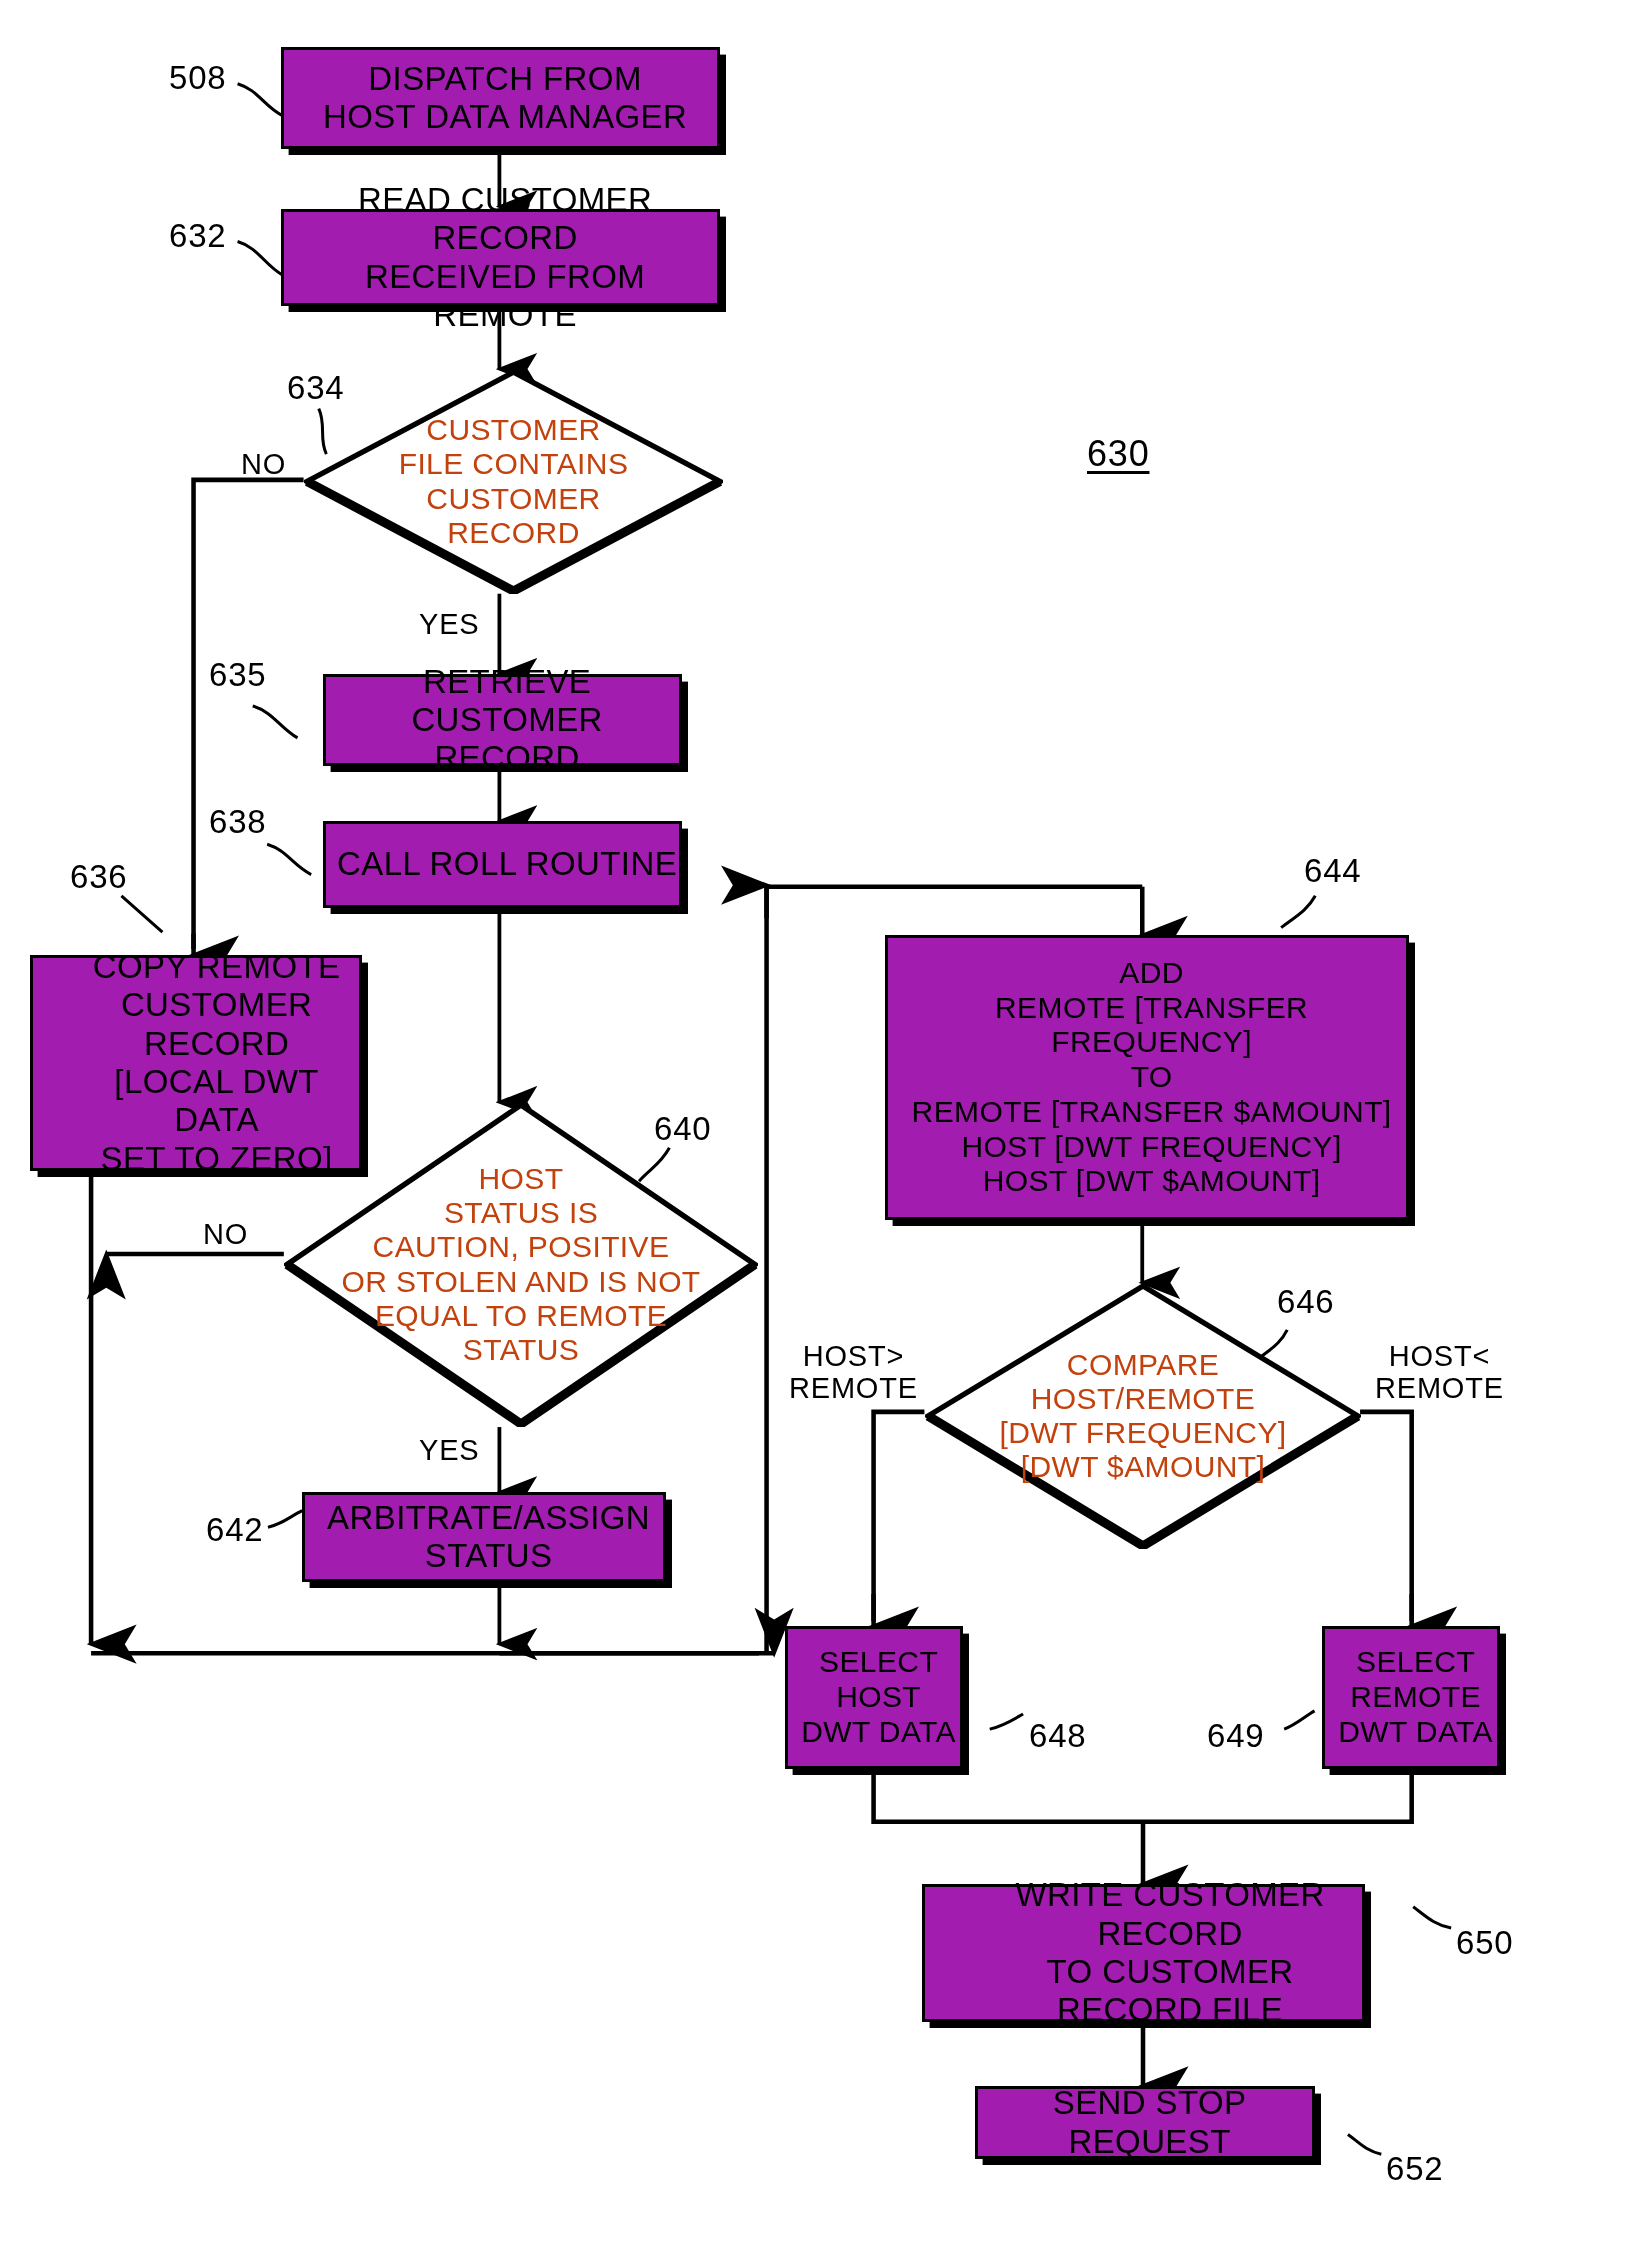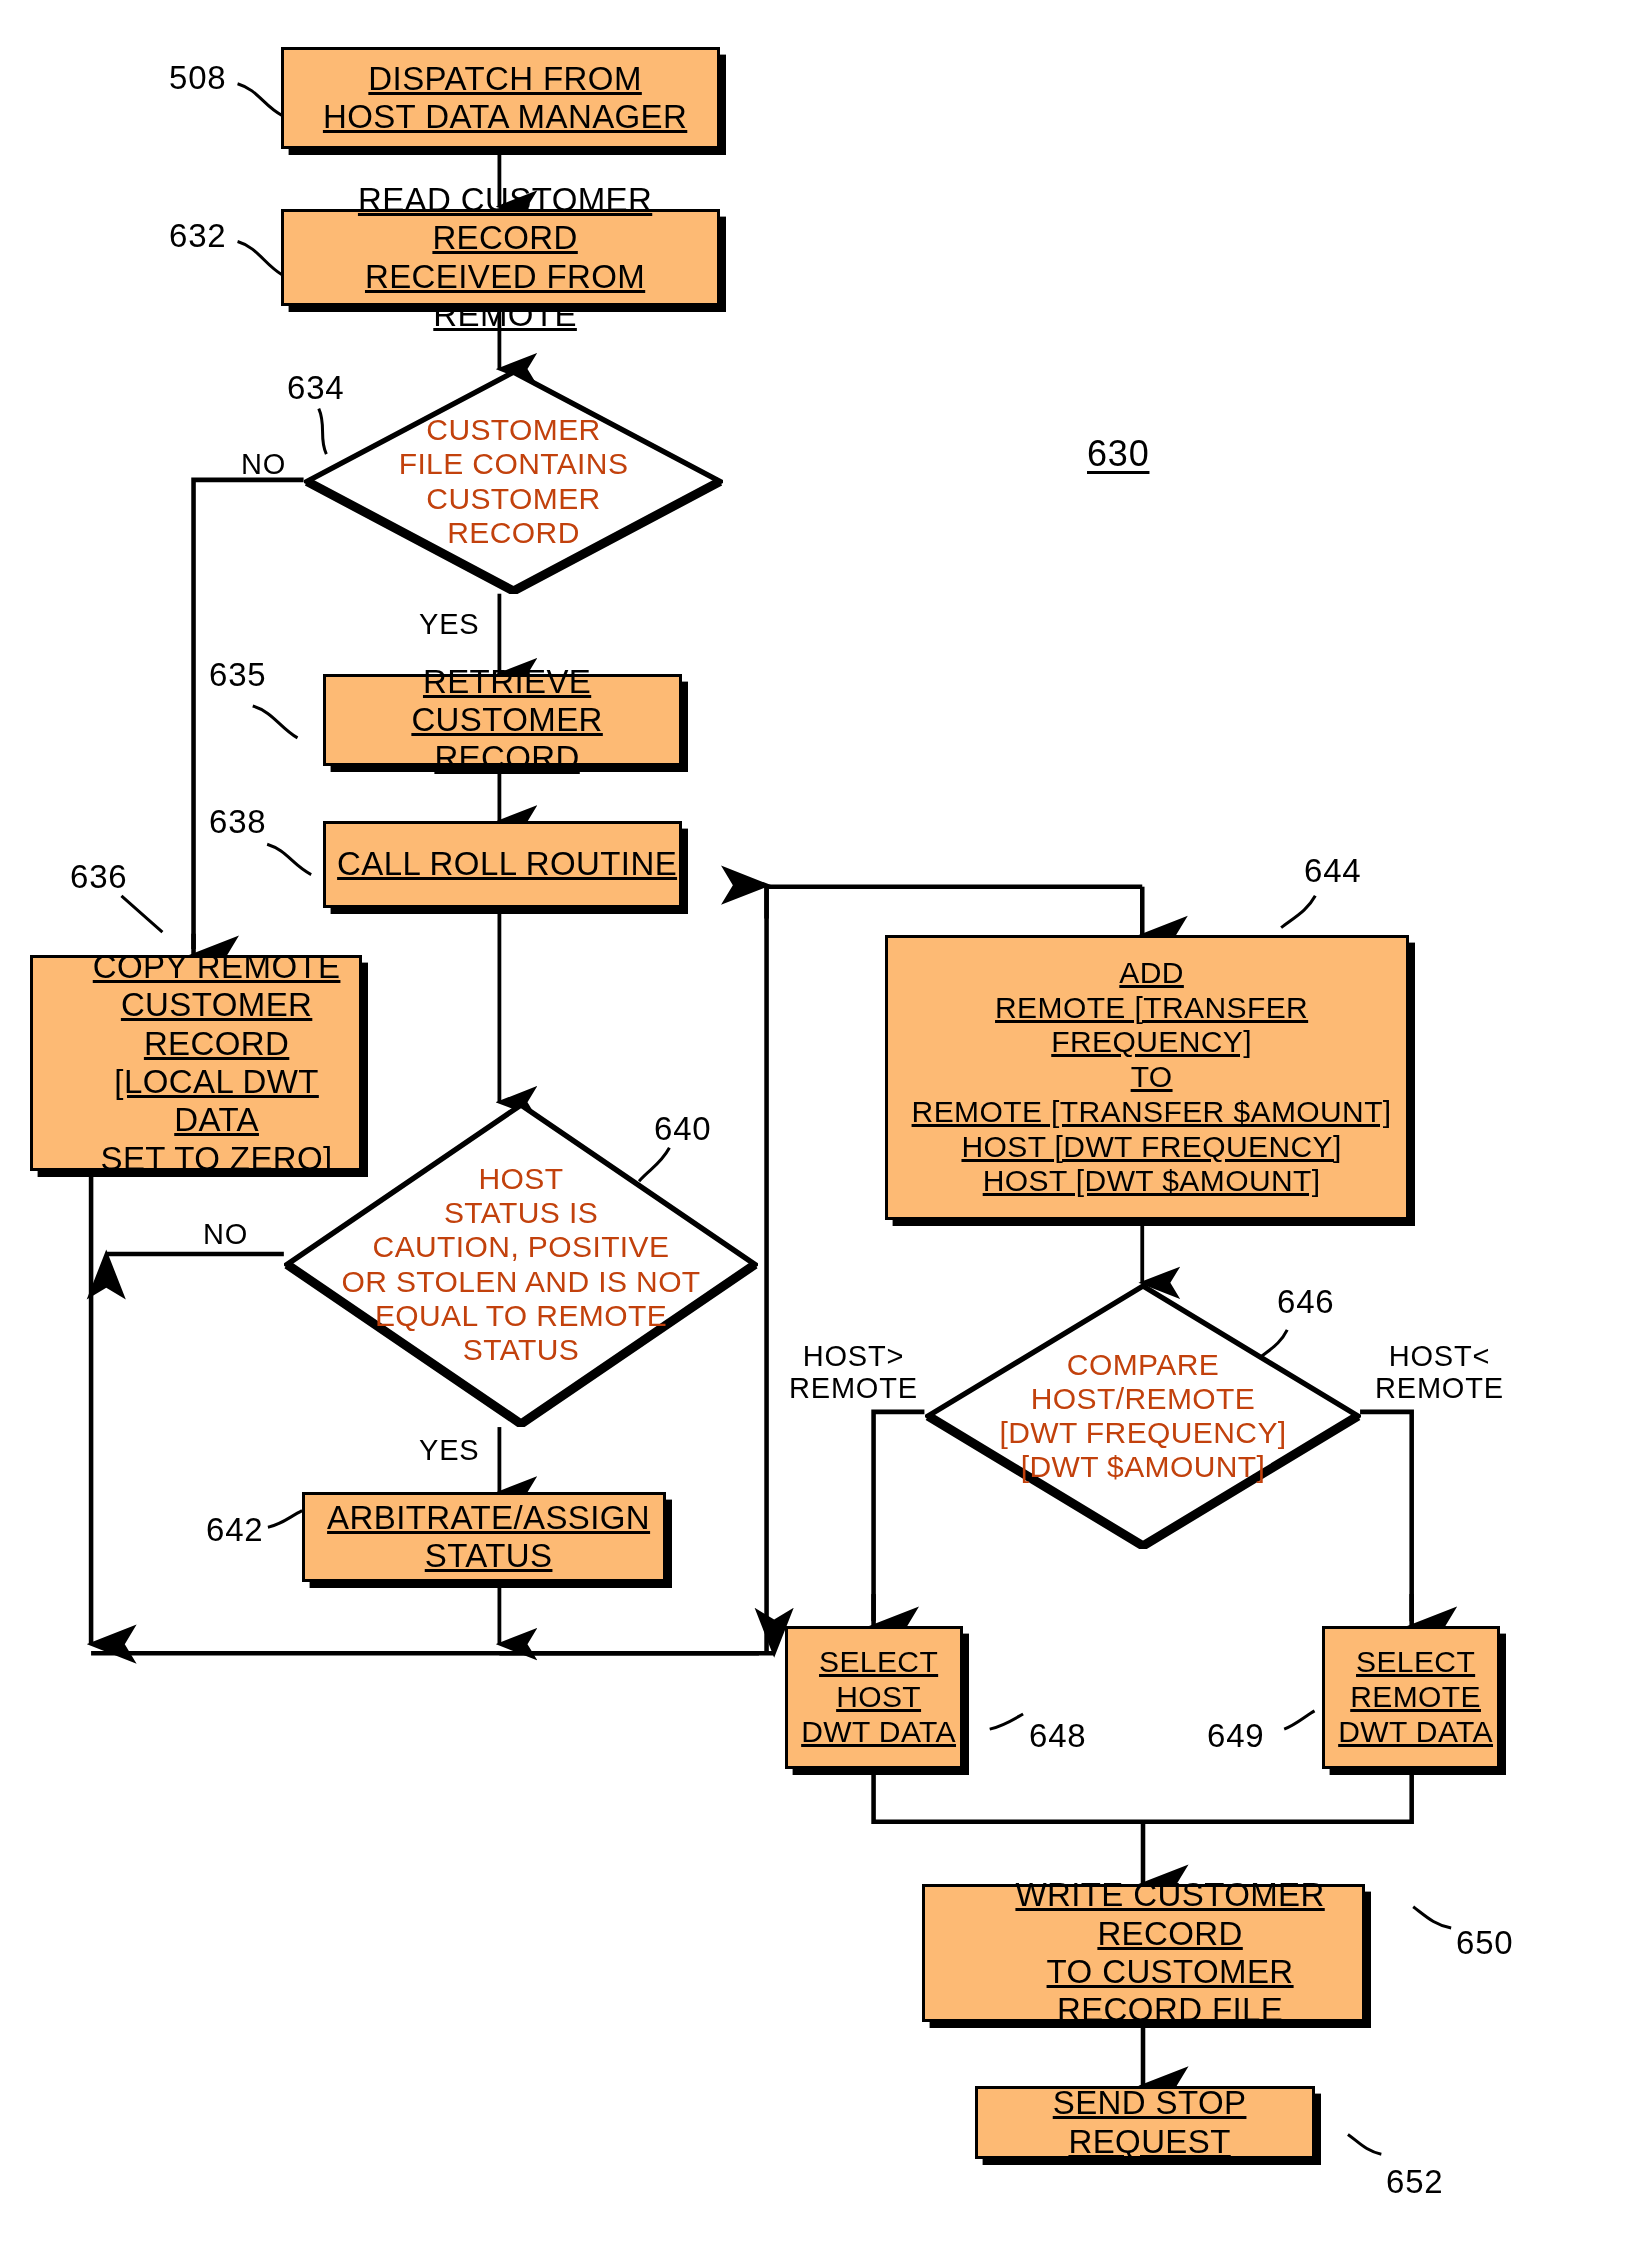--- a/index.html
+++ b/index.html
@@ -1,23 +1,23 @@
 <!DOCTYPE html>
 <html style="font-size:12px"><head>
 <meta charset="utf-8">
 <style>
   html,body{margin:0;padding:0;background:#ffffff;}
   body{font-family:"Liberation Sans", sans-serif;}
   #sheet{position:relative;width:1650px;height:2250px;background:#ffffff;overflow:hidden;}
   svg#wires{position:absolute;left:0;top:0;width:1650px;height:2250px;}
 
-  .node{position:absolute;box-sizing:border-box;background:#fdba74;
+  .node{position:absolute;box-sizing:border-box;background:#a21caf;
         border:3.8px solid #000;display:flex;align-items:center;justify-content:center;
         text-align:center;line-height:1.16;color:#000;
-        font-family:"Liberation Sans", sans-serif;letter-spacing:0.4px;text-decoration:underline;}
+        font-family:"Liberation Sans", sans-serif;letter-spacing:0.4px;}
   .node.shadow{box-shadow:6.8px 6.8px 0 -0.8px #000;}
   .node span{display:block;width:100%;padding:0 4.6px;}
 
   .diamond{position:absolute;}
   .diamond .dshape{position:absolute;left:0;top:0;width:100%;height:100%;}
   .diamond .dtext{position:absolute;left:0;top:0;width:100%;height:100%;
         display:flex;align-items:center;justify-content:center;text-align:center;
         line-height:1.14;color:#c2410c;font-family:"Liberation Sans", sans-serif;letter-spacing:0.4px;}
   .diamond .dtext span{display:block;width:100%;}
 
@@ -260,16 +260,16 @@
       <span>RECORD FILE</span>
     </span>
   </div>
   <div class="ref" style="left:1456px;top:1924px;">650</div>
 
   <div class="node shadow f44" style="left:975px;top:2086px;width:340px;height:73px;">
     <span>
       <span>SEND STOP REQUEST</span>
     </span>
   </div>
-  <div class="ref" style="left:1386px;top:2150px;margin-top:13px;">652</div>
+  <div class="ref" style="left:1386px;top:2150px;">652</div>
 
 </div>
 
 
 </body></html>

